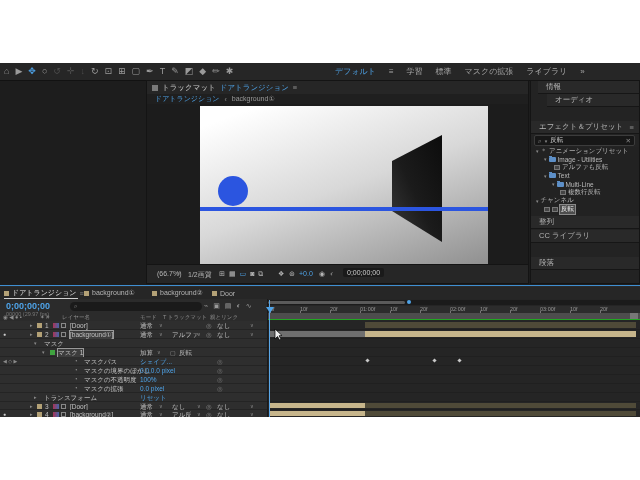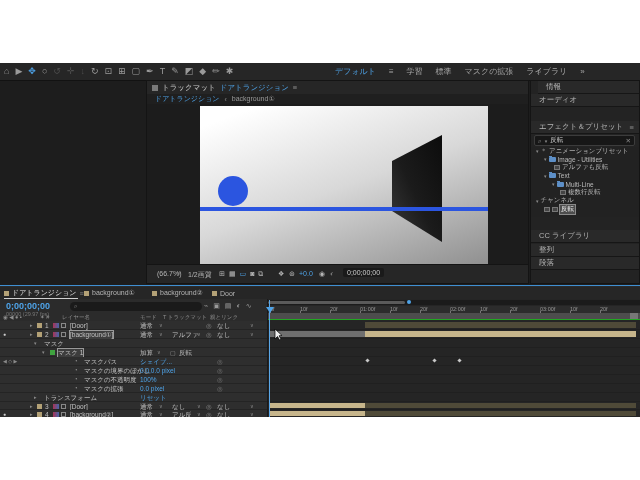--- a/index.html
+++ b/index.html
@@ -207,22 +207,22 @@
             <span>チャンネル</span>
           </div>
           <div class="treerow" style="left: 13px; top: 58.1px;">
             <span class="preset"></span>
             <span class="preset"></span>
             <span class="selname">反転</span>
           </div>
         </div>
       <div id="sidebottom"></div>
     <div class="sidehdr" style="top: 0px; height: 13px; margin-left: 7px;">情報</div>
-        <div class="sidehdr" style="top: 13.4px; height: 13px;">オーディオ</div>
-        <div class="sidehdr" style="top: 135px; height: 13px; margin-top: 28px;">整列</div>
+        <div class="sidehdr" style="top: 13.4px; height: 13px; margin-left: 16px;">オーディオ</div>
+        <div class="sidehdr" style="top: 135px; height: 13px;">整列</div>
         <div class="sidehdr" style="top: 148.8px; height: 13px;">CC ライブラリ</div>
         <div class="sidehdr" style="top: 176.4px; height: 13px;">段落</div>
       </div>
 
     <div class="timeline">
       <div class="tltabs" id="tltabs">
           <div class="tltab" style="left: 4px;">
             <span class="tansq"></span>
             <span style="color: rgb(224, 224, 224);">ドアトランジション</span>
             <span style="color: rgb(136, 136, 136);">≡</span>

